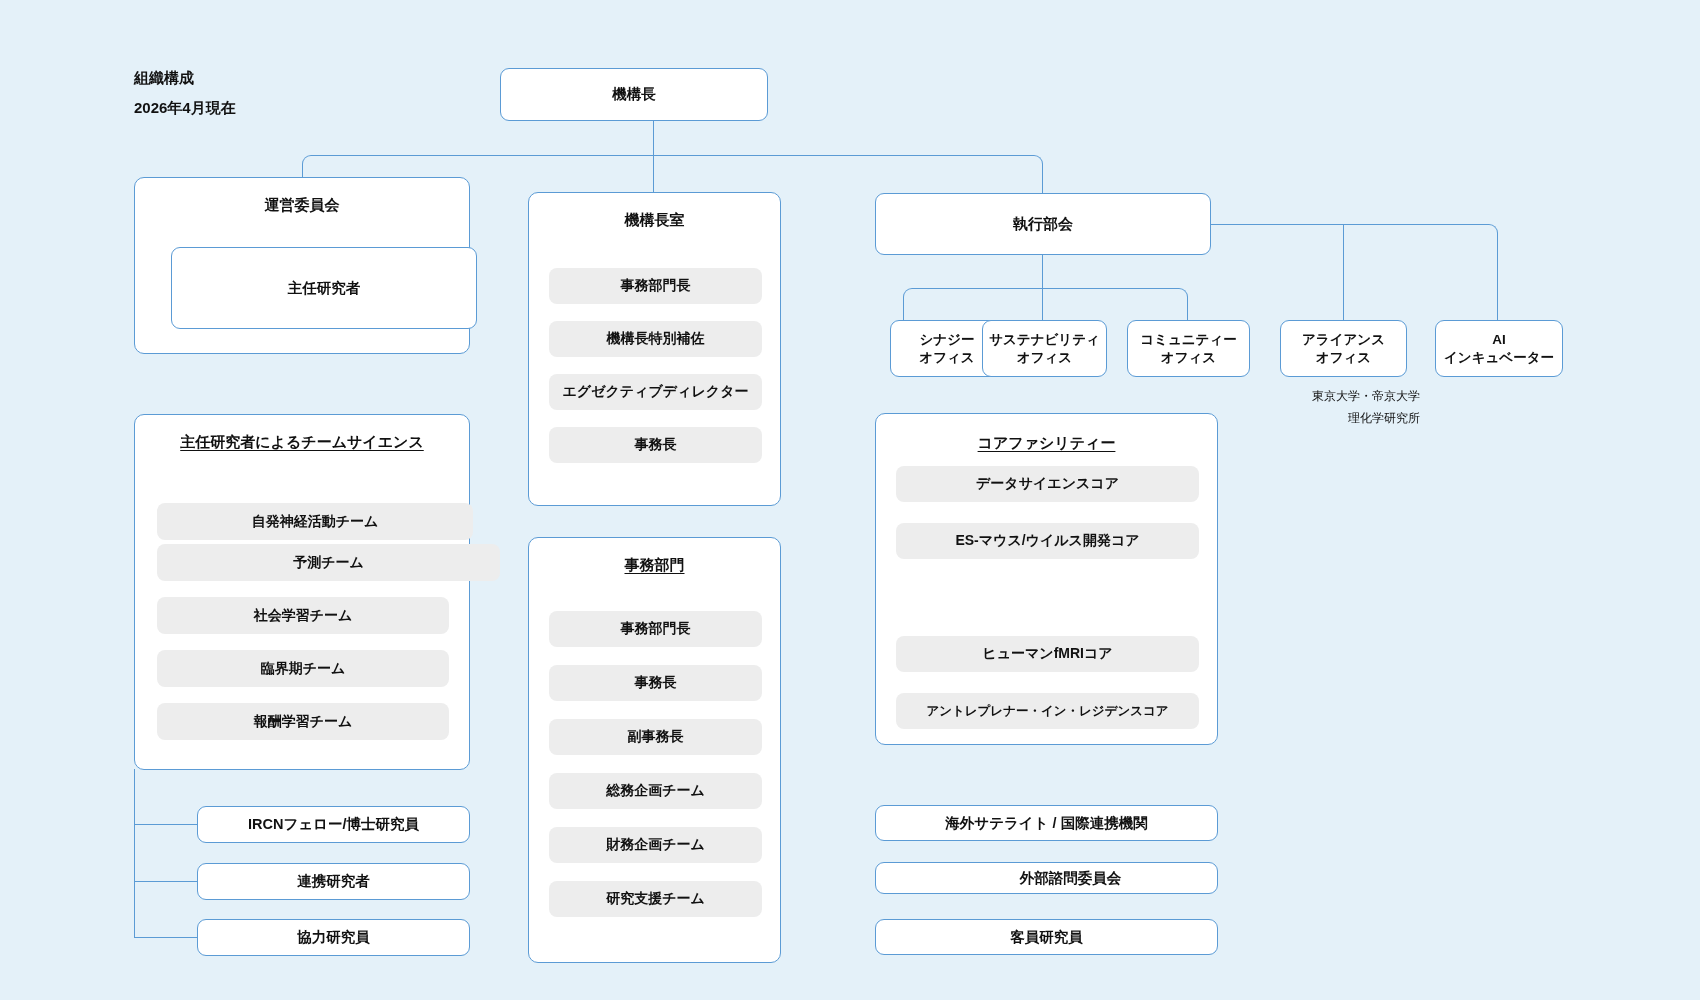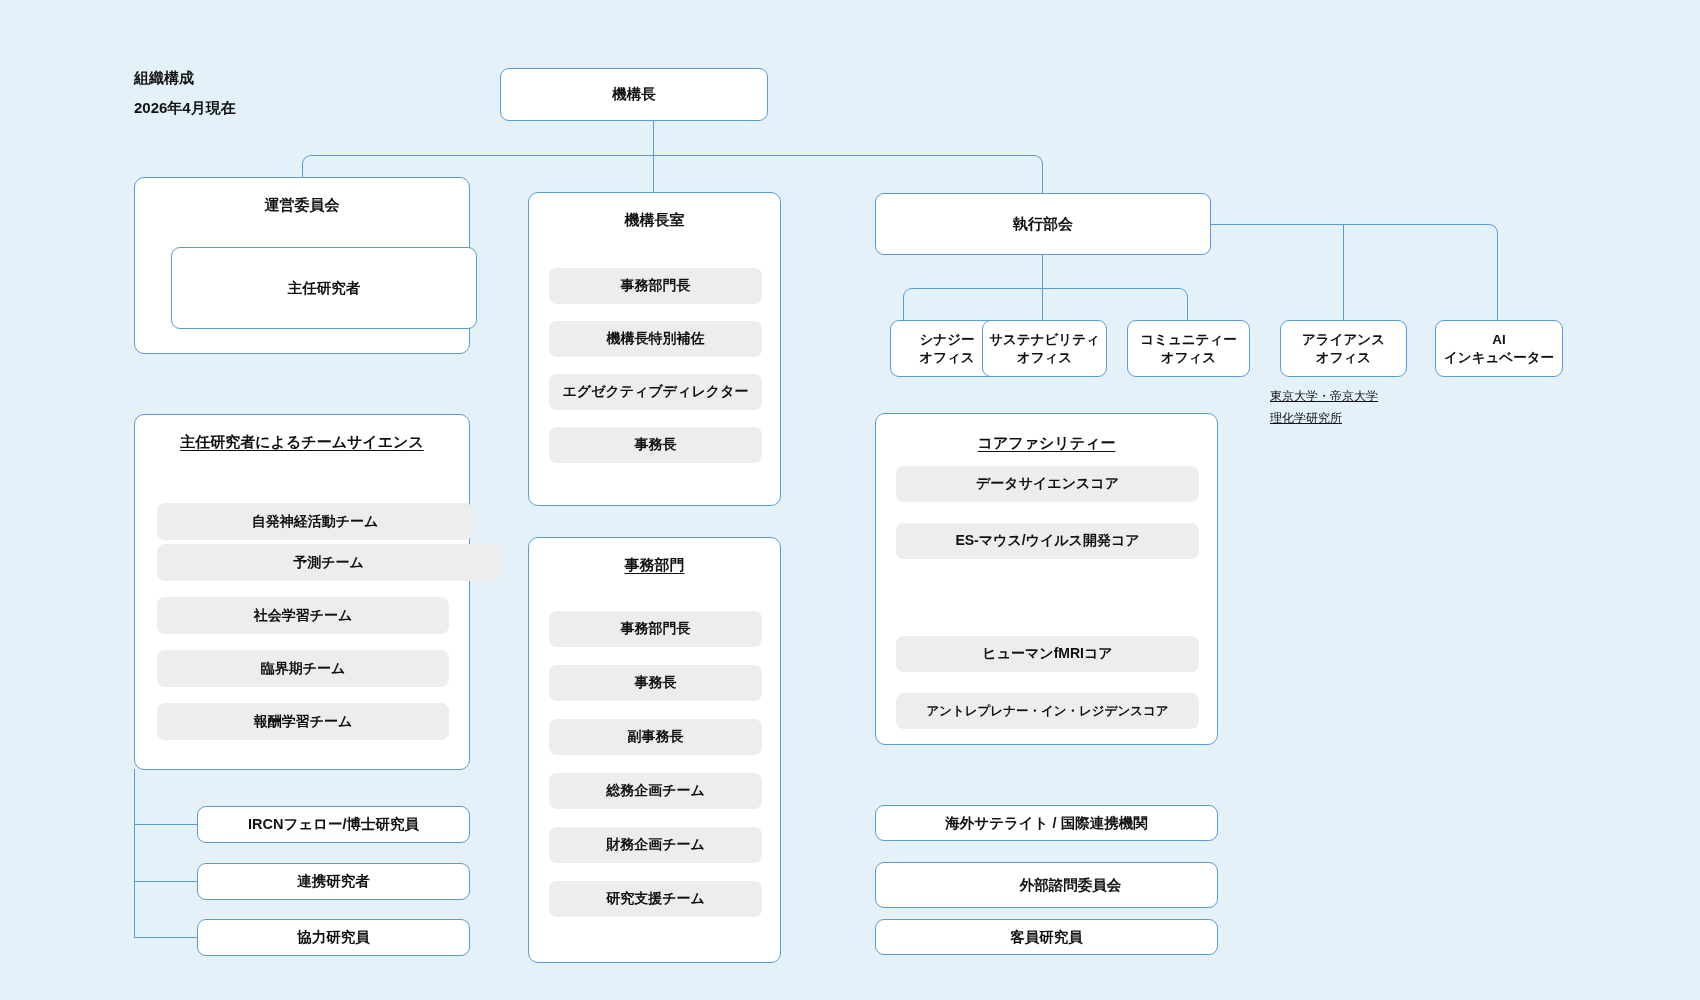--- a/index.html
+++ b/index.html
@@ -76,21 +76,21 @@
   .hline{
     position:absolute;height:0;
     border-top:1.5px solid var(--line);
   }
   .page-title{
     position:absolute;left:134px;top:63px;
     font-size:15px;font-weight:600;line-height:30px;
   }
   .office-note{
     position:absolute;left:1270px;top:385px;width:150px;
-    text-align:left;font-size:12px;font-weight:500;line-height:22px;text-decoration:underline;
+    text-align:right;font-size:12px;font-weight:500;line-height:22px;
   }
 </style>
 </head>
 <body>
 
 <div id="canvas">
 
   <div class="page-title">
     <div>組織構成</div>
     <div>2026年4月現在</div>
@@ -199,20 +199,20 @@
     <div class="panel-title u" style="top:20px;">コアファシリティー</div>
     <div class="pill" style="left:20px;top:52px;width:303px;height:36px;">データサイエンスコア</div>
     <div class="pill" style="left:20px;top:109px;width:303px;height:36px;">ES-マウス/ウイルス開発コア</div>
     <div class="pill" style="left:20px;top:222px;width:303px;height:36px;">ヒューマンfMRIコア</div>
     <div class="pill small" style="left:20px;top:279px;width:303px;height:36px;">アントレプレナー・イン・レジデンスコア</div>
   </div>
 
   <div class="node" style="left:875px;top:805px;width:343px;height:36px;">
     <span>海外サテライト / 国際連携機関</span>
   </div>
-  <div class="node" style="left:875px;top:862px;width:343px;height:46px;padding-left:48px;">
+  <div class="node" style="left:875px;top:862px;width:343px;height:32px;padding-left:48px;">
     <span>外部諮問委員会</span>
   </div>
   <div class="node" style="left:875px;top:919px;width:343px;height:36px;">
     <span>客員研究員</span>
   </div>
 
 </div>
 
 </body></html>

